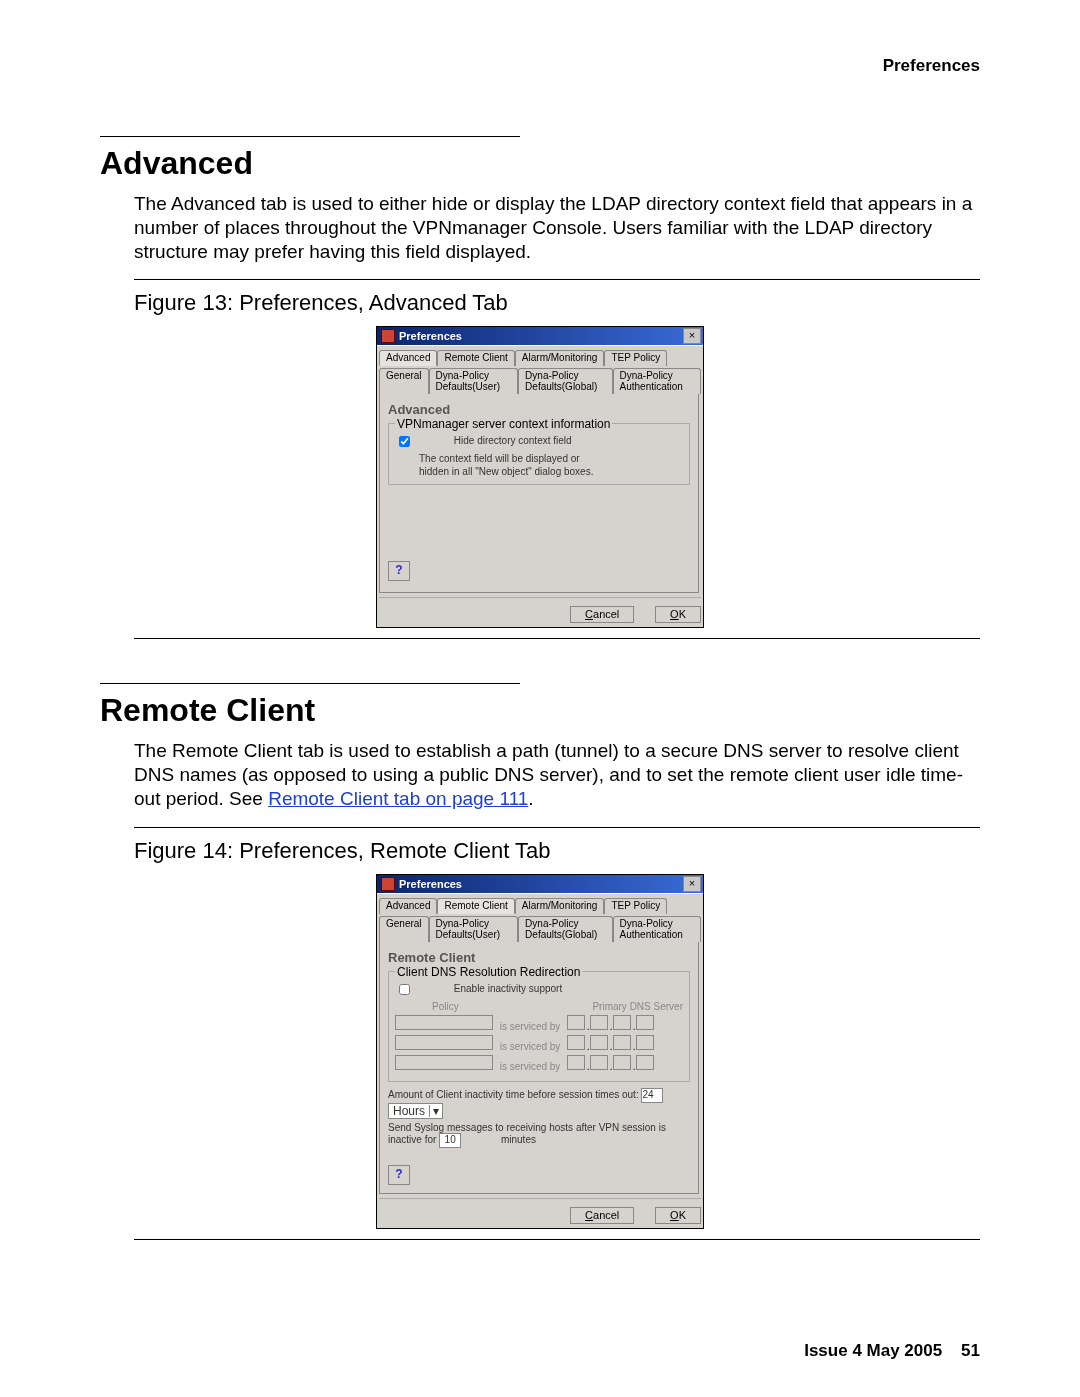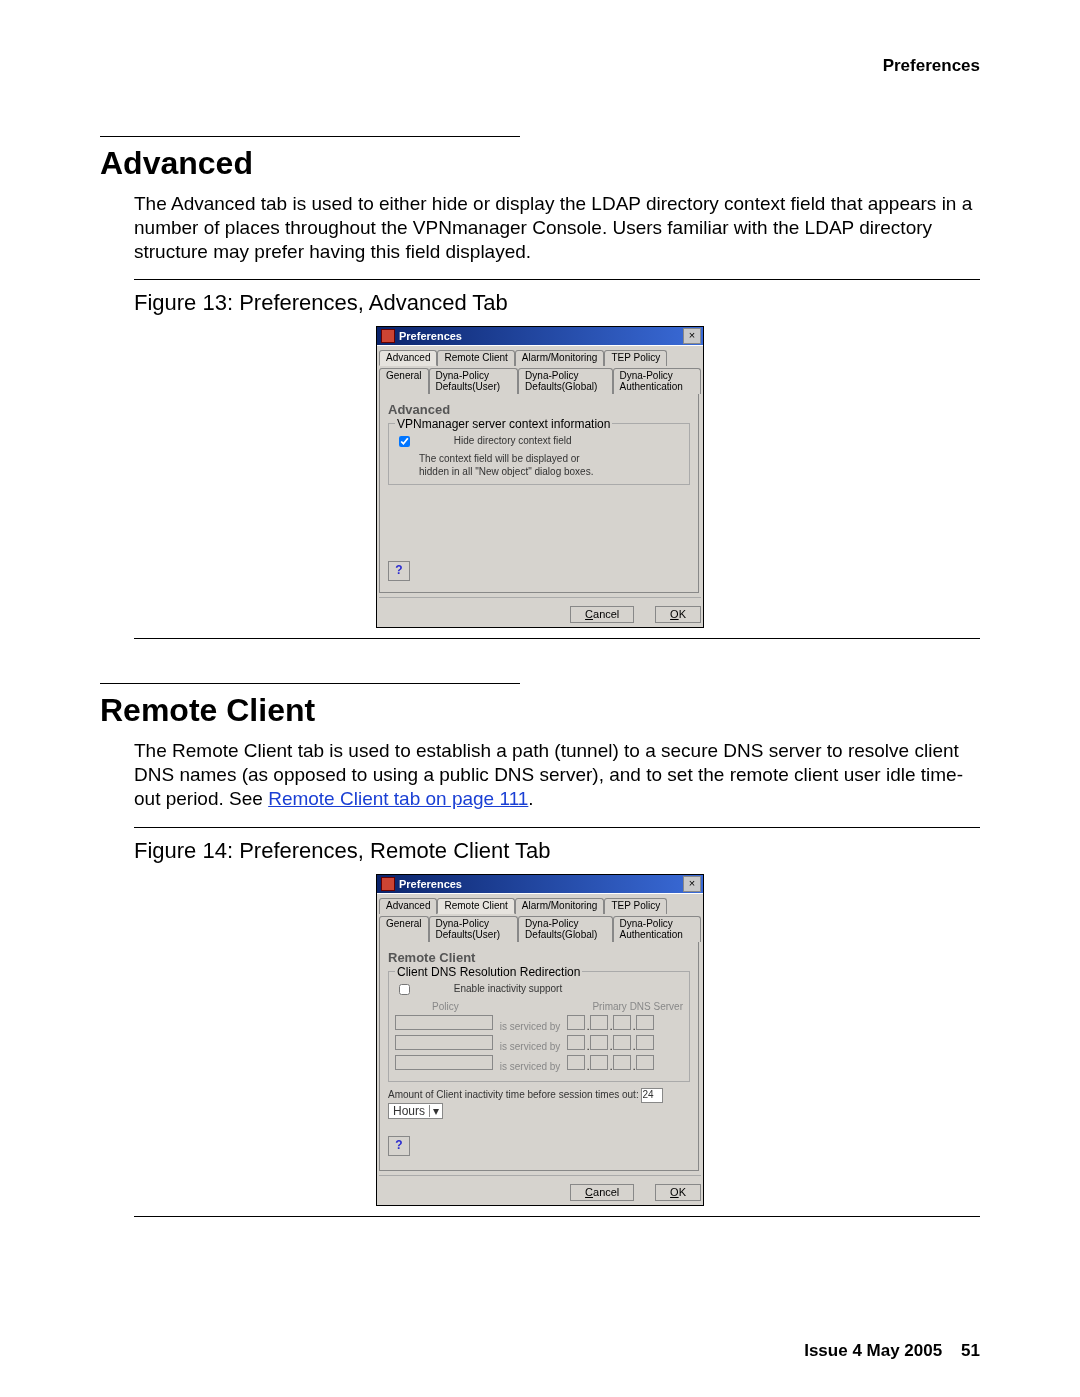--- a/index.html
+++ b/index.html
@@ -343,20 +343,25 @@
 
           <div class="row txt">
             <span>Amount of Client inactivity time before session times out:</span>
             <span class="field" style="width:20px;text-align:left">24</span>
             <span class="selectbox">
               <span class="val">Hours</span>
               <span class="arrow">▾</span>
             </span>
           </div>
 
+          <div class="row txt">
+            <span>Send Syslog messages to receiving hosts after VPN session is inactive for</span>
+            <span class="field" style="width:20px;text-align:center">10</span>
+            <span class="txt">minutes</span>
+          </div>
 
           <div style="height:14px"></div>
           <span class="helpbtn">?</span>
         </div>
         <div class="btnrow">
           <span class="btn"><u>C</u>ancel</span>
           <span class="btn"><u>O</u>K</span>
         </div>
       </div>
     </div>

